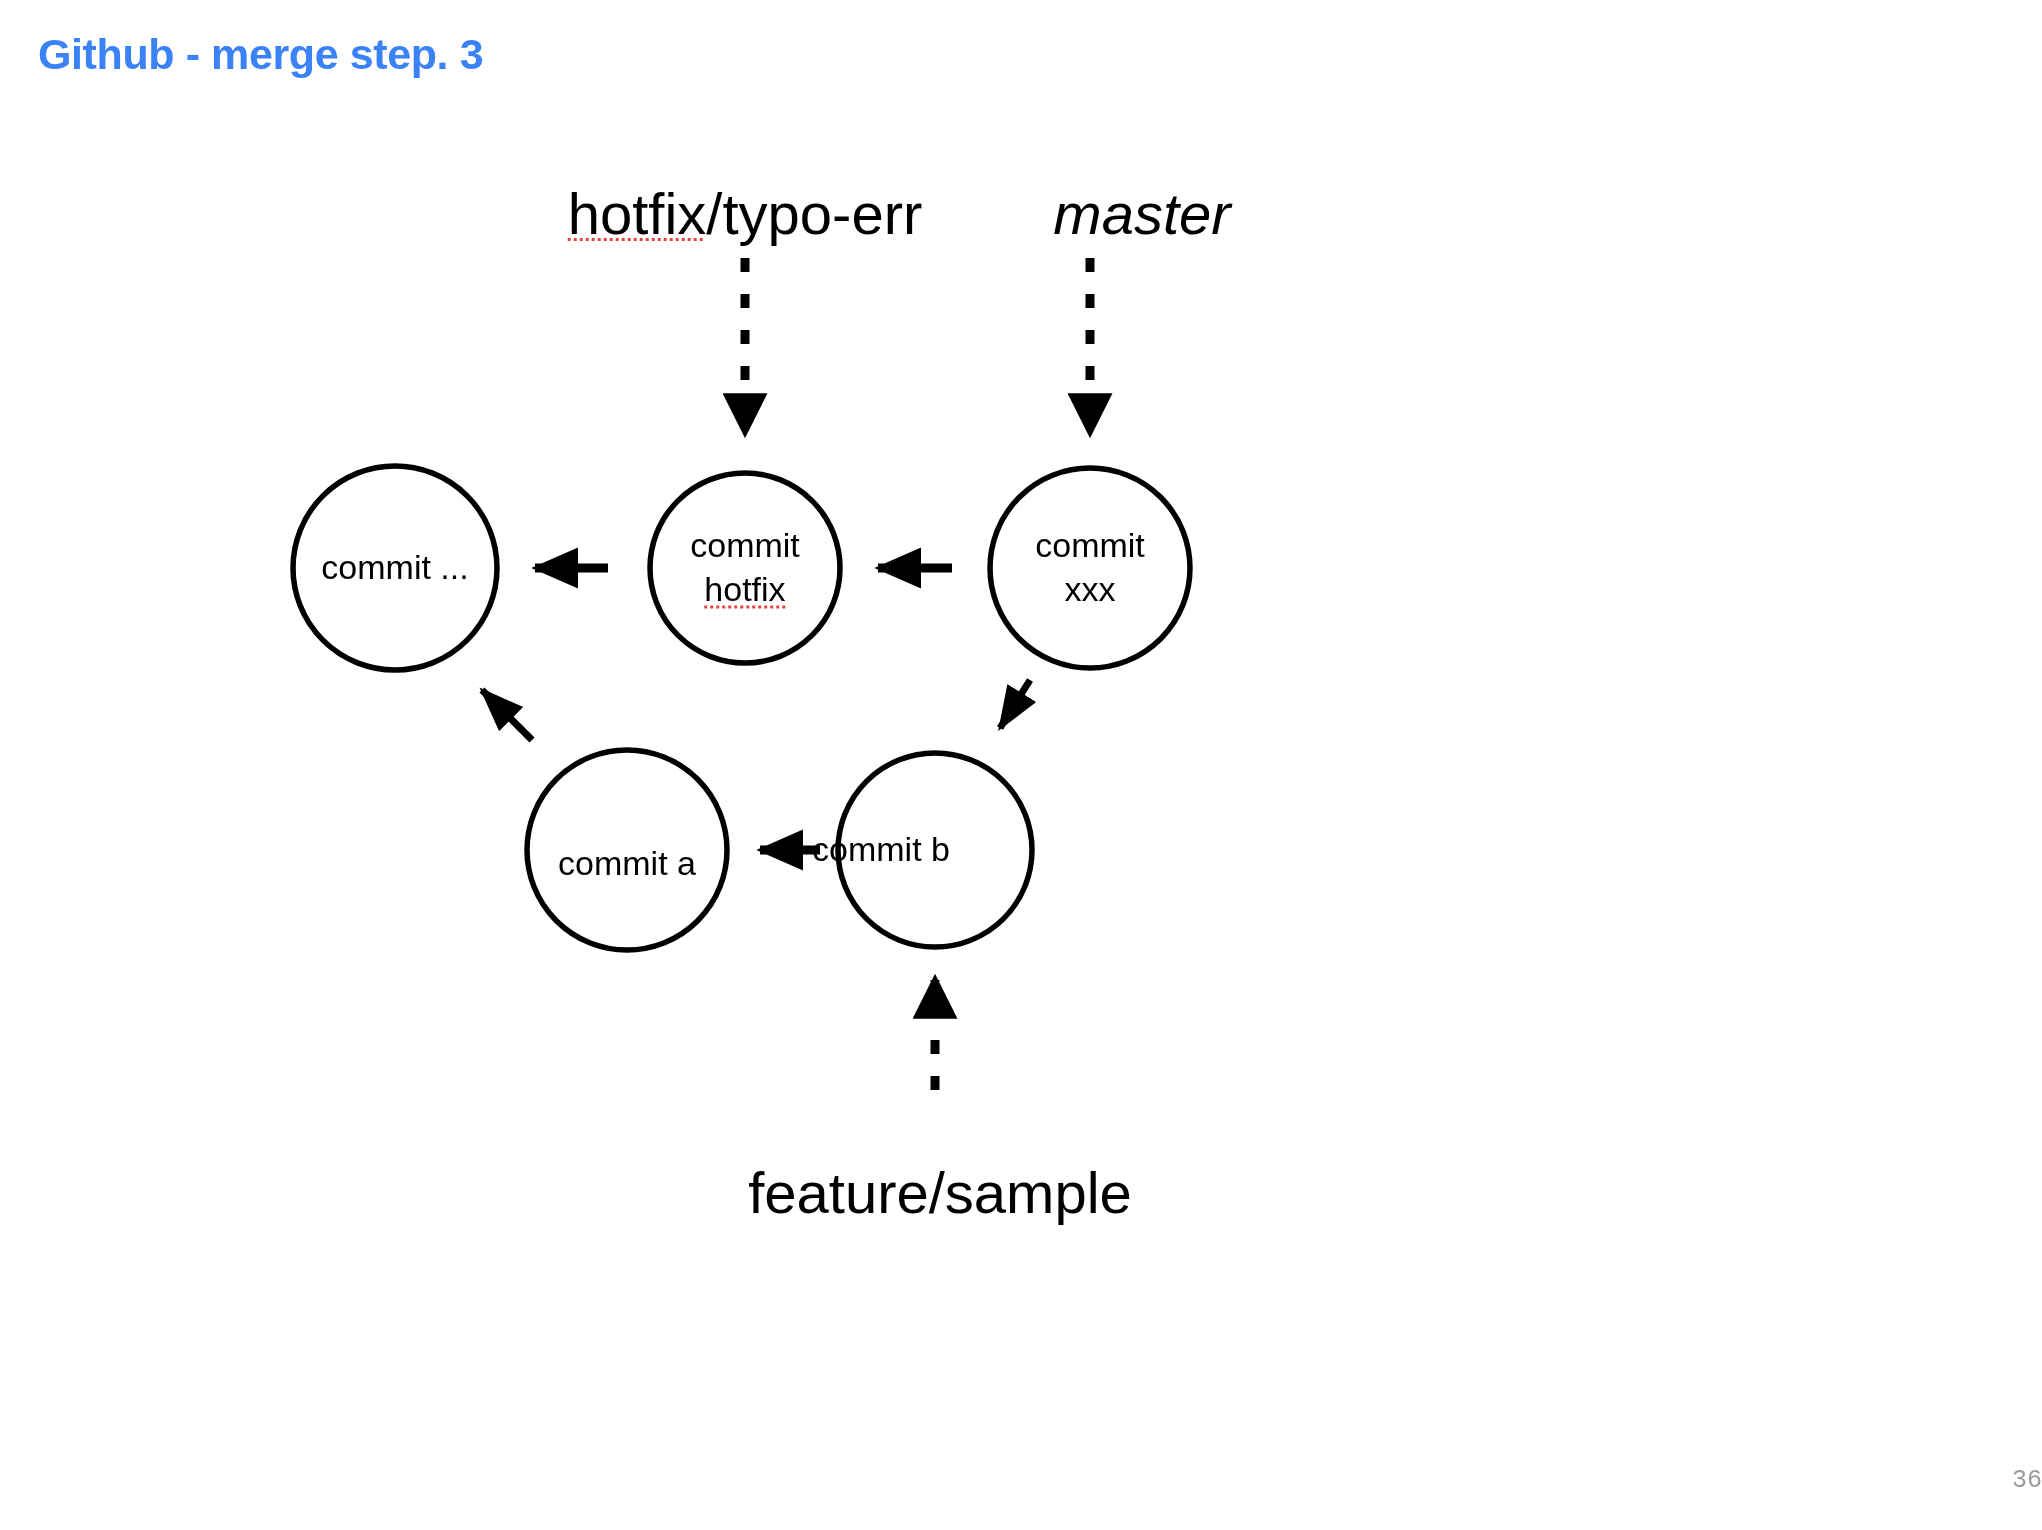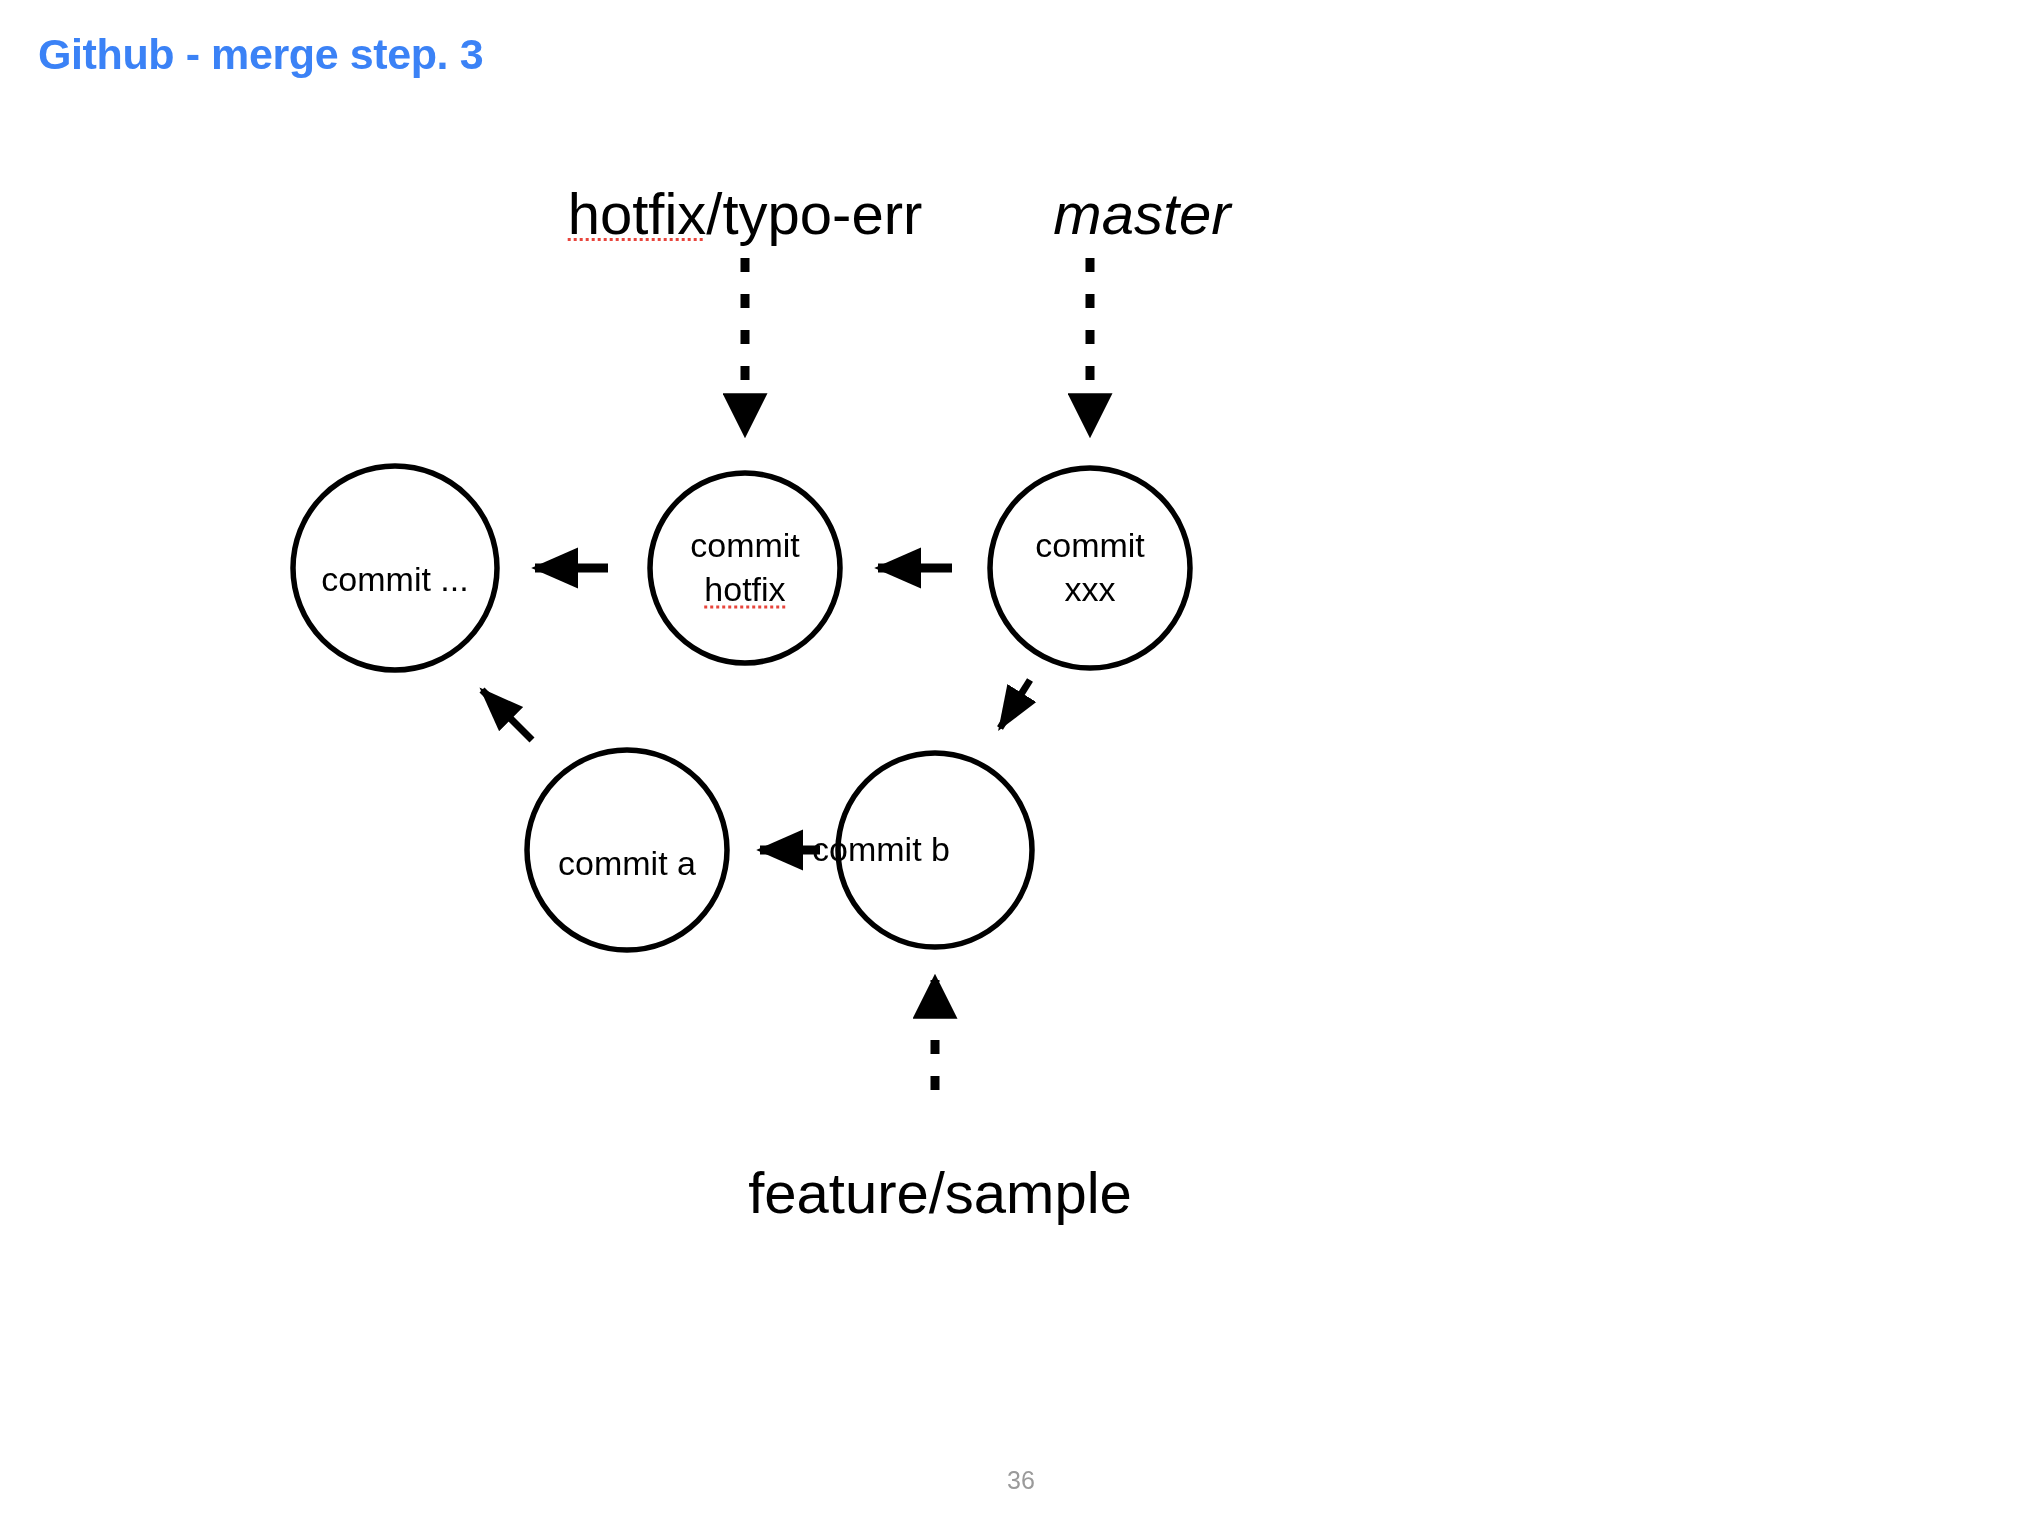--- a/index.html
+++ b/index.html
@@ -78,23 +78,24 @@
   .node-label .line2 {
     display: block;
   }
 
   
   .page-number {
     position: absolute;
     left: 0;
     right: 0;
     top: 1466px;
-    text-align: center;
+    text-align: right;
     font-size: 25px;
     color: #9a9a9a;
+    font-family: Liberation Mono, monospace;
   }
 </style>
 </head>
 <body>
 
 <div id="slide">
 
   <div class="slide-title">Github - merge step. 3</div>
 
   <svg id="diagram" viewBox="0 0 2042 1530">
@@ -138,21 +139,21 @@
   </div>
 
   <div class="branch-label center" style="left:1142px; top:185px;font-style:italic;">
     <span>master</span>
   </div>
 
   <div class="branch-label center" style="left:940px; top:1128px;margin-top:36px;">
     <span>feature/sample</span>
   </div>
 
-  <div class="node-label" style="left:395px; top:580px;">
+  <div class="node-label" style="left:395px; top:568px;">
     <span>commit ...</span>
   </div>
 
   <div class="node-label" style="left:745px; top:568px;">
     <span>commit</span>
     <span class="line2 misspelled">hotfix</span>
   </div>
 
   <div class="node-label" style="left:1090px; top:568px;">
     <span>commit</span>

